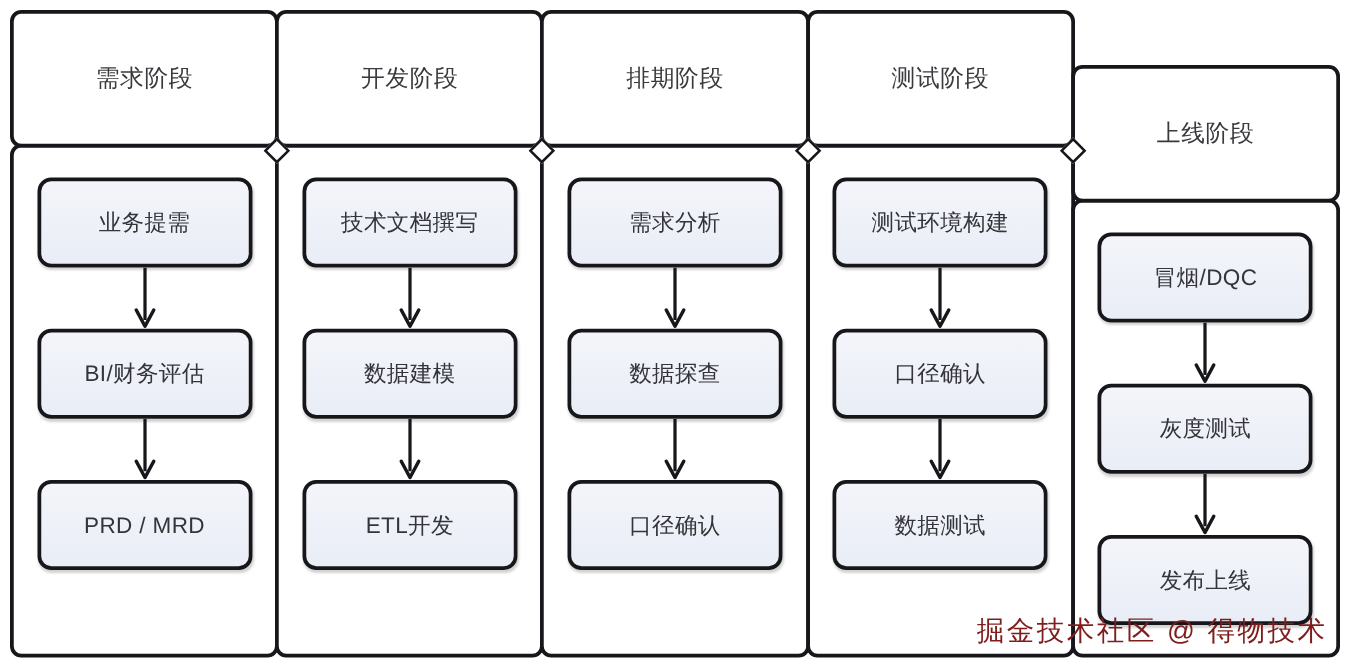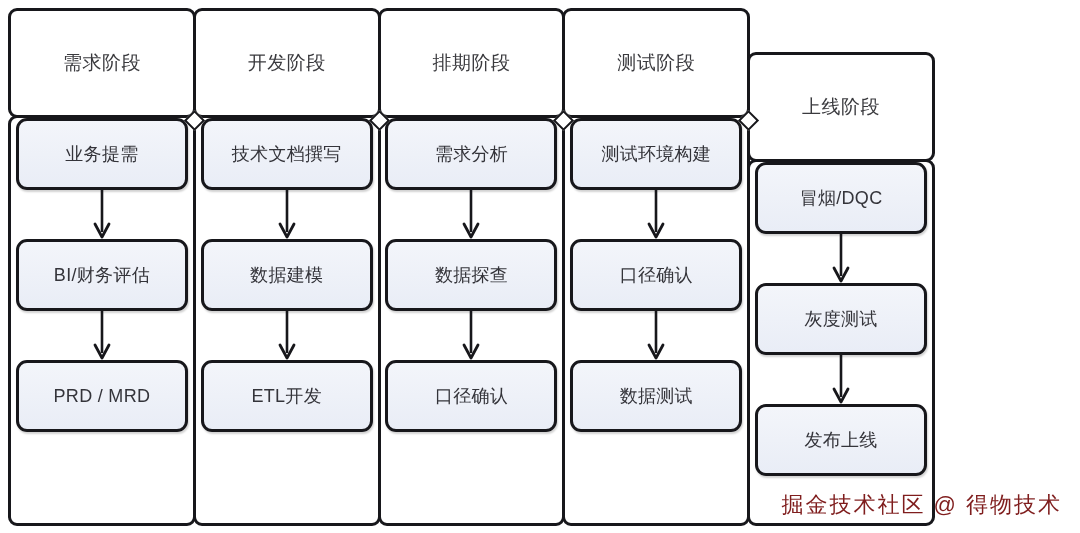--- a/index.html
+++ b/index.html
@@ -21,21 +21,21 @@
     top: 0;
     width: 1080px;
     height: 533px;
   }
 
   
   .lanes {
     position: absolute;
     left: 8px;
     top: 8px;
-    width: 927px;
+    width: 1064px;
     height: 518px;
     display: flex;
     flex-direction: row;
   }
 
   .lane {
     position: relative;
     display: flex;
     flex-direction: column;
     flex: 1 1 0;
@@ -67,20 +67,21 @@
   .lane-body {
     flex: 1 1 auto;
     box-sizing: border-box;
     border: 3px solid #17171b;
     border-radius: 9px;
     background: #ffffff;
     margin-top: -3px;      
     display: flex;
     flex-direction: column;
     align-items: center;
+    padding-top: 24px;
     position: relative;
     z-index: 1;
   }
 
   
   .step {
     box-sizing: border-box;
     width: 172px;
     height: 72px;
     border: 3px solid #17171b;

